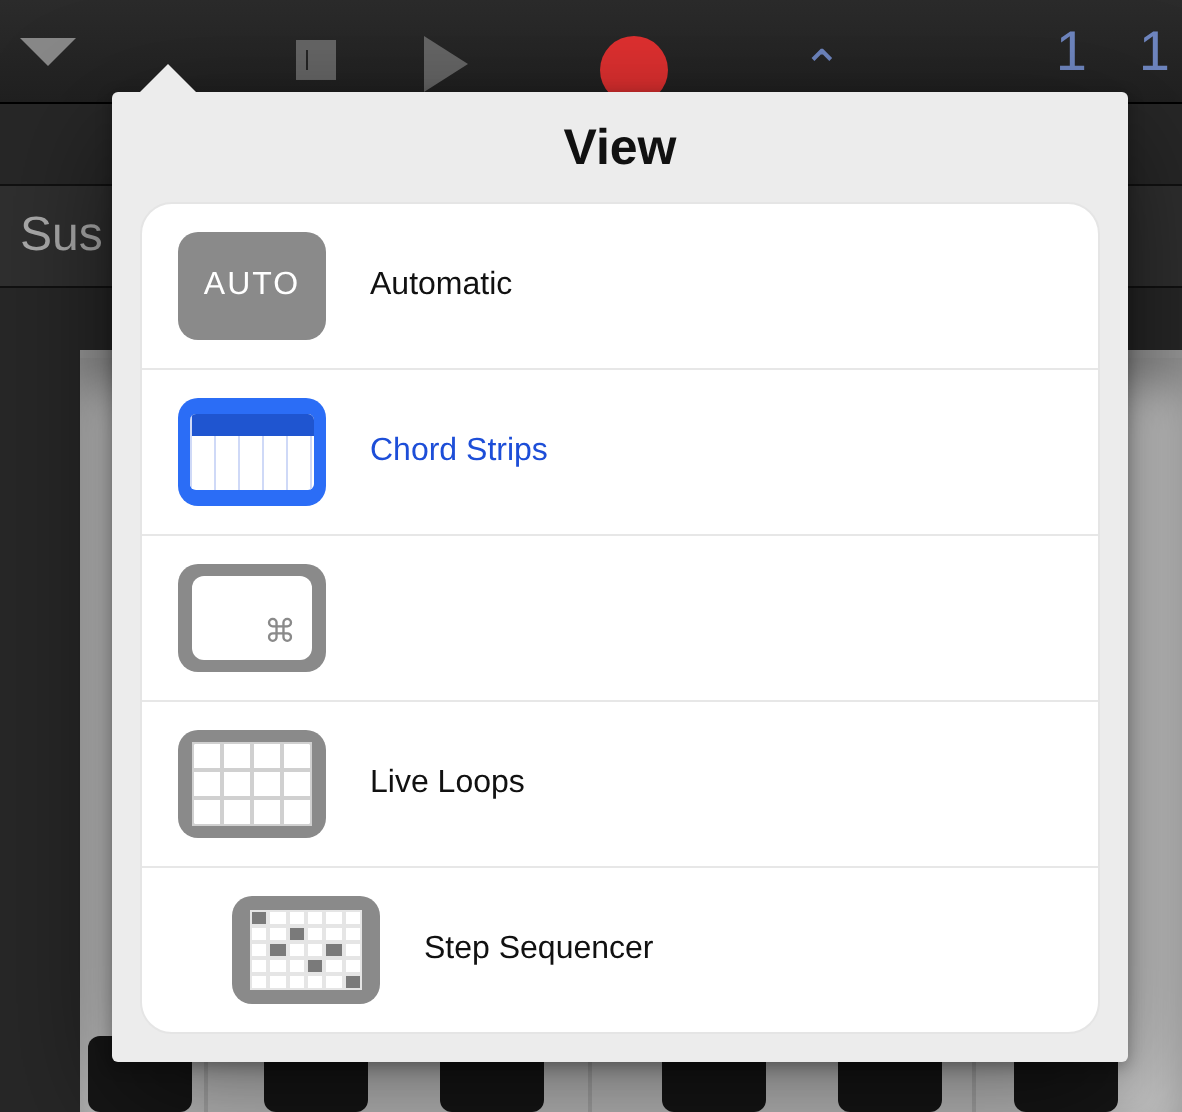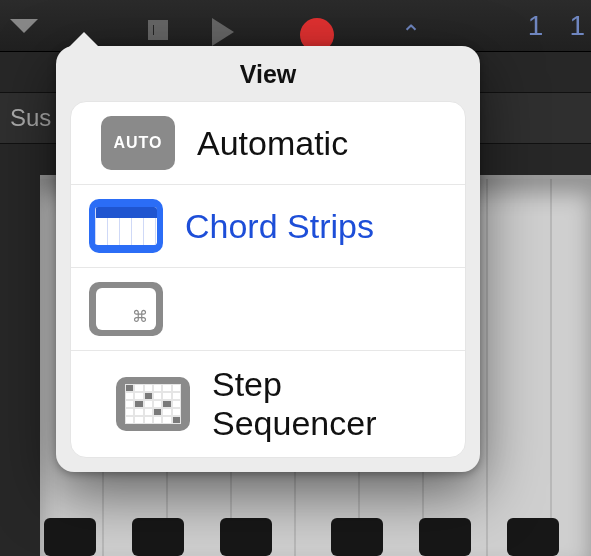--- a/index.html
+++ b/index.html
@@ -93,23 +93,23 @@
     margin-right: 32px;
     margin-left: 4px;
   }
   .keys .bk:nth-child(3) { margin-right: 55px; }
 
   
   .popover {
     position: absolute;
     left: 56px;
     top: 46px;
-    width: 424px;
+    width: 508px;
     background: #ececec;
-    border-radius: 18px;
+    border-radius: 3px;
     box-shadow: 0 20px 60px rgba(0,0,0,0.55), 0 2px 8px rgba(0,0,0,0.3);
   }
   .popover:before {
     content: "";
     position: absolute;
     left: 12px; top: -14px;
     width: 0; height: 0;
     border-left: 16px solid transparent;
     border-right: 16px solid transparent;
     border-bottom: 16px solid #ececec;
@@ -131,43 +131,42 @@
   .row {
     display: flex;
     align-items: center;
     gap: 22px;
     padding: 14px 18px;
     border-bottom: 1px solid #e7e7e7;
     cursor: pointer;
   }
   .row:last-child { border-bottom: none; padding-left: 45px; }
   .row-label {
-    font-size: 34px;
+    font-size: 16px;
     color: #111;
     font-weight: 400;
   }
   .row.selected .row-label { color: #1d4ed8; }
 
   
   .ic {
     width: 74px; height: 54px;
     border-radius: 10px;
     display: flex;
     align-items: center;
     justify-content: center;
     flex-shrink: 0;
   }
   .ic.gray { background: #8a8a8a; }
   .ic.blue { background: #2b6df6; }
   .ic.auto {
     color: #fff;
     font-size: 16px;
-    font-weight: 700;
+    font-weight: 400;
     letter-spacing: 1px;
-    margin-left: 12px;
   }
   .ic.kb-inner {
     position: relative;
   }
   .ic.kb-inner .board {
     width: 62px; height: 38px;
     background: #fff;
     border-radius: 3px;
     position: relative;
     overflow: hidden;
@@ -267,20 +266,39 @@
     </div>
 
     <div class="row">
       <div class="ic gray cmd">
         <div class="card">
             <span>⌘</span>
           </div>
       </div>
     </div>
 
+    <div class="row">
+      <div class="ic gray grid">
+        <div class="g">
+            <div></div>
+            <div></div>
+            <div></div>
+            <div></div>
+            <div></div>
+            <div></div>
+            <div></div>
+            <div></div>
+            <div></div>
+            <div></div>
+            <div></div>
+            <div></div>
+          </div>
+      </div>
+      <span class="row-label">Live Loops</span>
+    </div>
 
     <div class="row">
       <div class="ic gray seq">
         <div class="s">
           <div class="f"></div>
             <div></div>
             <div></div>
             <div></div>
             <div></div>
             <div></div>

